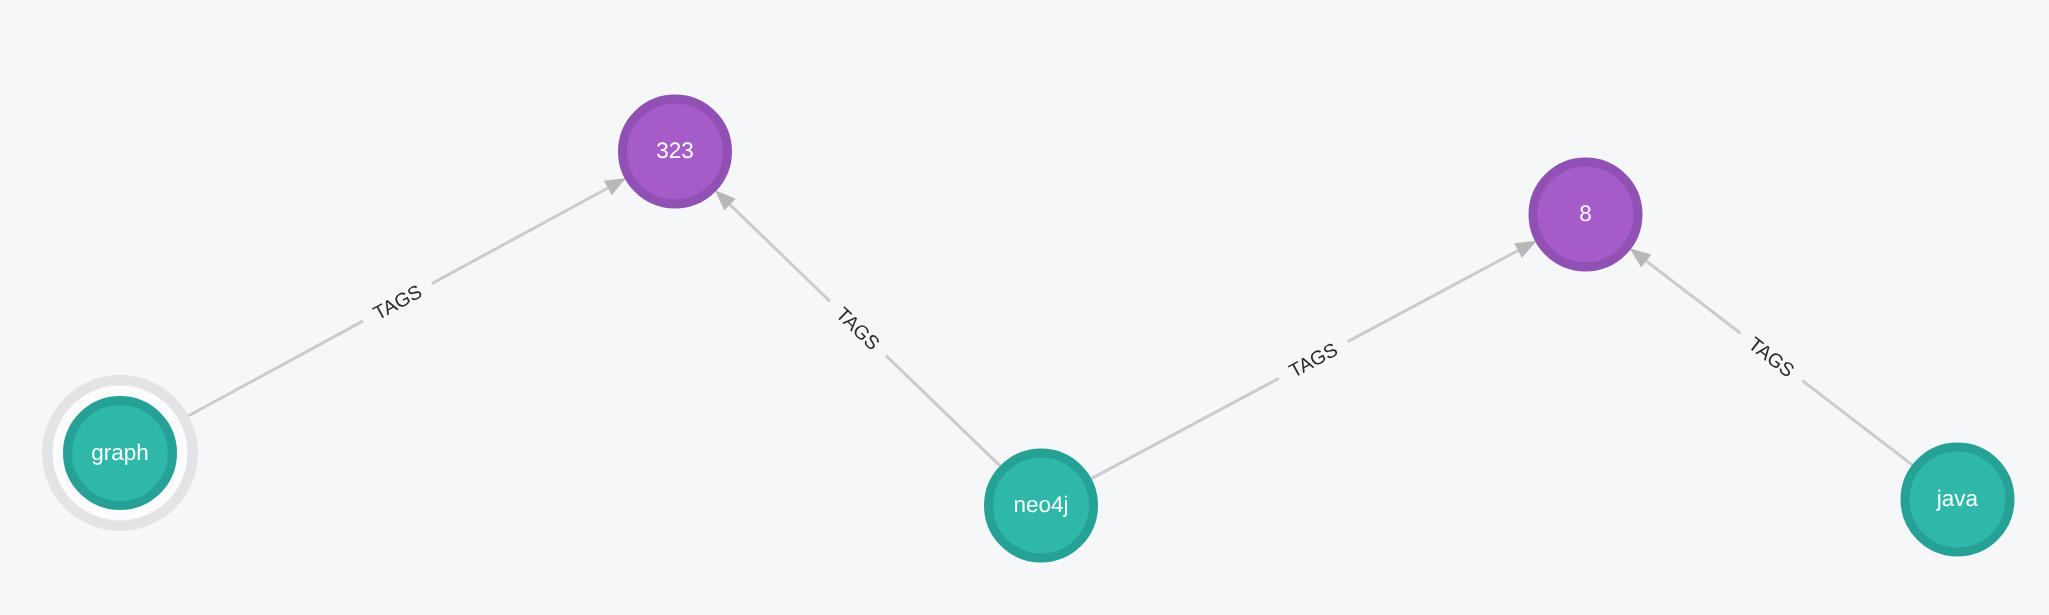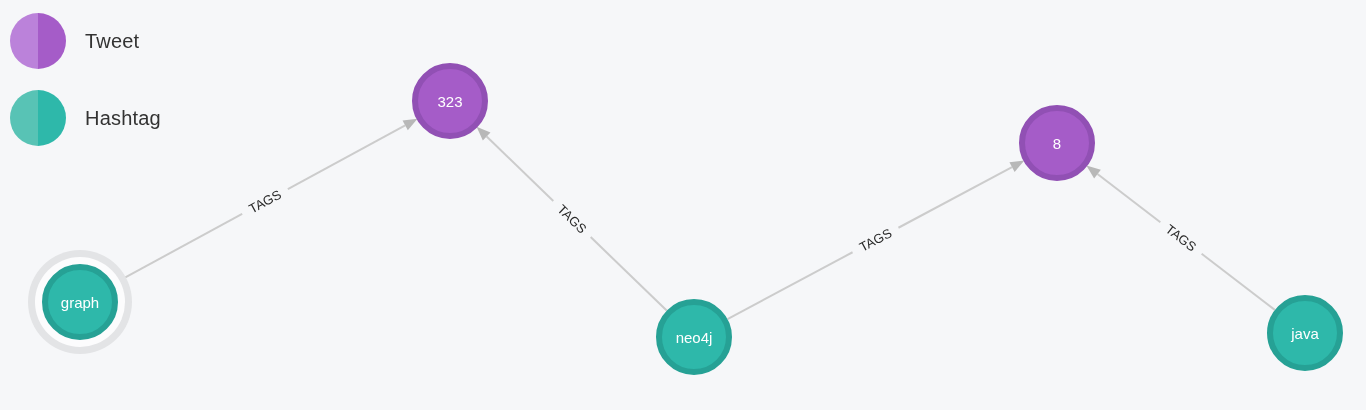--- a/index.html
+++ b/index.html
@@ -92,23 +92,13 @@
       <g class="graph-node">
         <circle cx="1057" cy="143" r="35" fill="#a55cc8" stroke="#9150b4" stroke-width="6"></circle>
         <text x="1057" y="143" class="node-label" text-anchor="middle" dominant-baseline="central">8</text>
       </g>
       <g class="graph-node">
         <circle cx="1305" cy="333" r="35" fill="#2eb8aa" stroke="#26a195" stroke-width="6"></circle>
         <text x="1305" y="333" class="node-label" text-anchor="middle" dominant-baseline="central">java</text>
       </g>
     </svg>
 
-  <div class="legend">
-    <div class="legend-item">
-      <span class="legend-swatch" style="background: linear-gradient(90deg, rgb(187, 130, 218) 0px, rgb(187, 130, 218) 50%, rgb(165, 92, 200) 50%, rgb(165, 92, 200) 100%);"></span>
-      <span class="legend-label">Tweet</span>
-    </div>
-    <div class="legend-item">
-      <span class="legend-swatch" style="background: linear-gradient(90deg, rgb(88, 195, 181) 0px, rgb(88, 195, 181) 50%, rgb(46, 184, 170) 50%, rgb(46, 184, 170) 100%);"></span>
-      <span class="legend-label">Hashtag</span>
-    </div>
-  </div>
 </div>
 
 </body></html>

